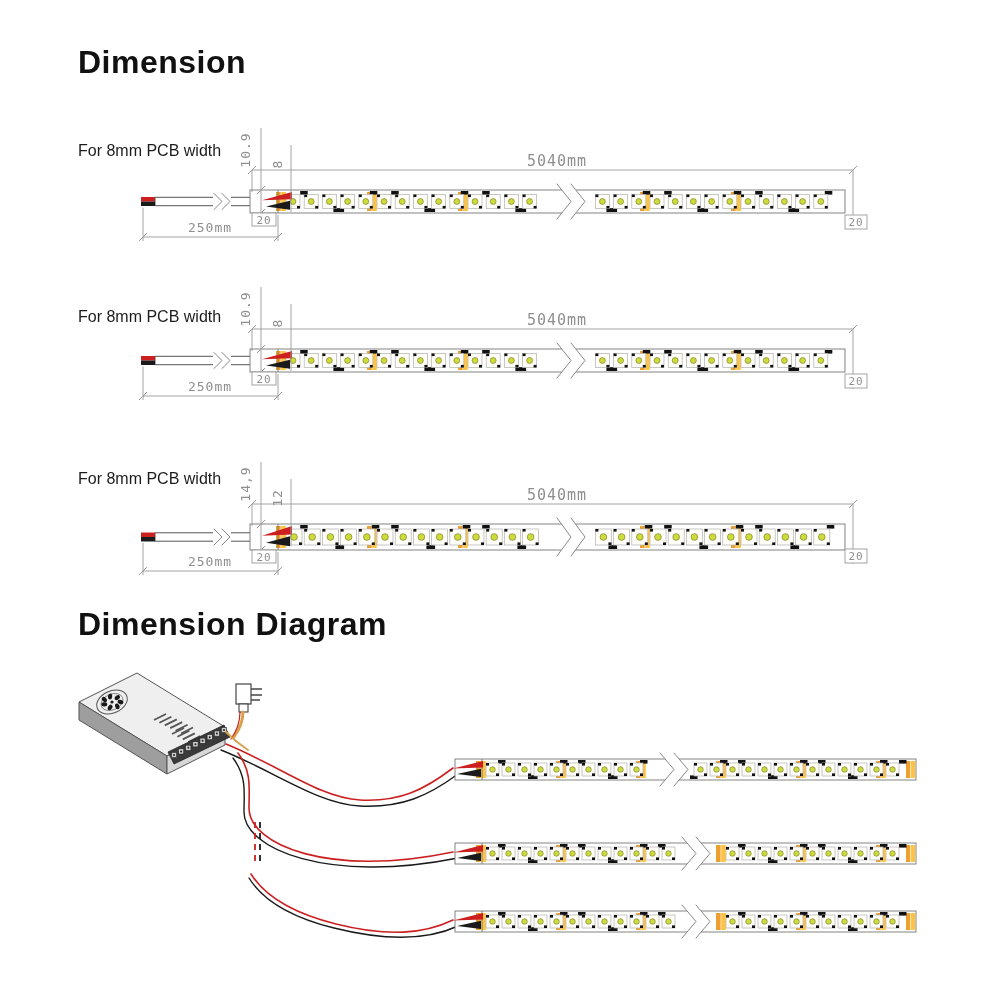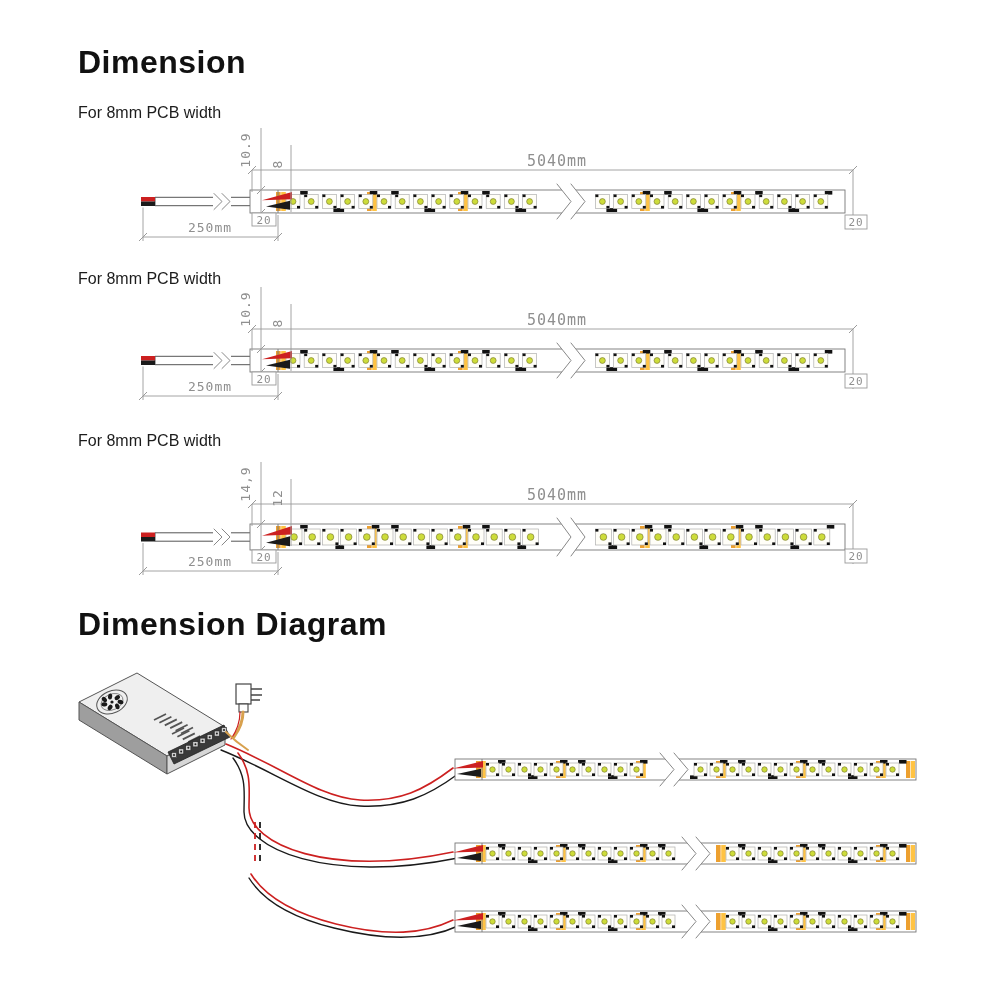--- a/index.html
+++ b/index.html
@@ -1,20 +1,20 @@
 <!DOCTYPE html>
 <html><head>
 <meta charset="utf-8">
 <style>
   html,body{margin:0;padding:0;background:#fff;}
   .canvas{position:relative;width:1000px;height:1000px;background:#fff;overflow:hidden;
           font-family:"Liberation Sans", sans-serif;}
   .h-title{position:absolute;left:78px;font-size:32px;font-weight:700;color:#111;
            letter-spacing:.5px;font-family:"Liberation Sans", sans-serif;}
-  .sec-label{position:absolute;left:78px;font-size:16px;color:#1c1c1c;}
+  .sec-label{position:absolute;left:78px;font-size:16px;color:#1c1c1c;margin-top:38px;}
   svg{position:absolute;left:0;top:0;}
   text{font-family:"DejaVu Sans Mono", monospace;}
 </style>
 </head>
 <body>
 
 <div class="canvas">
   <div class="h-title" style="top:44px">Dimension</div>
   <div class="sec-label" style="top:104px">For 8mm PCB width</div>
   <div class="sec-label" style="top:270px">For 8mm PCB width</div>

